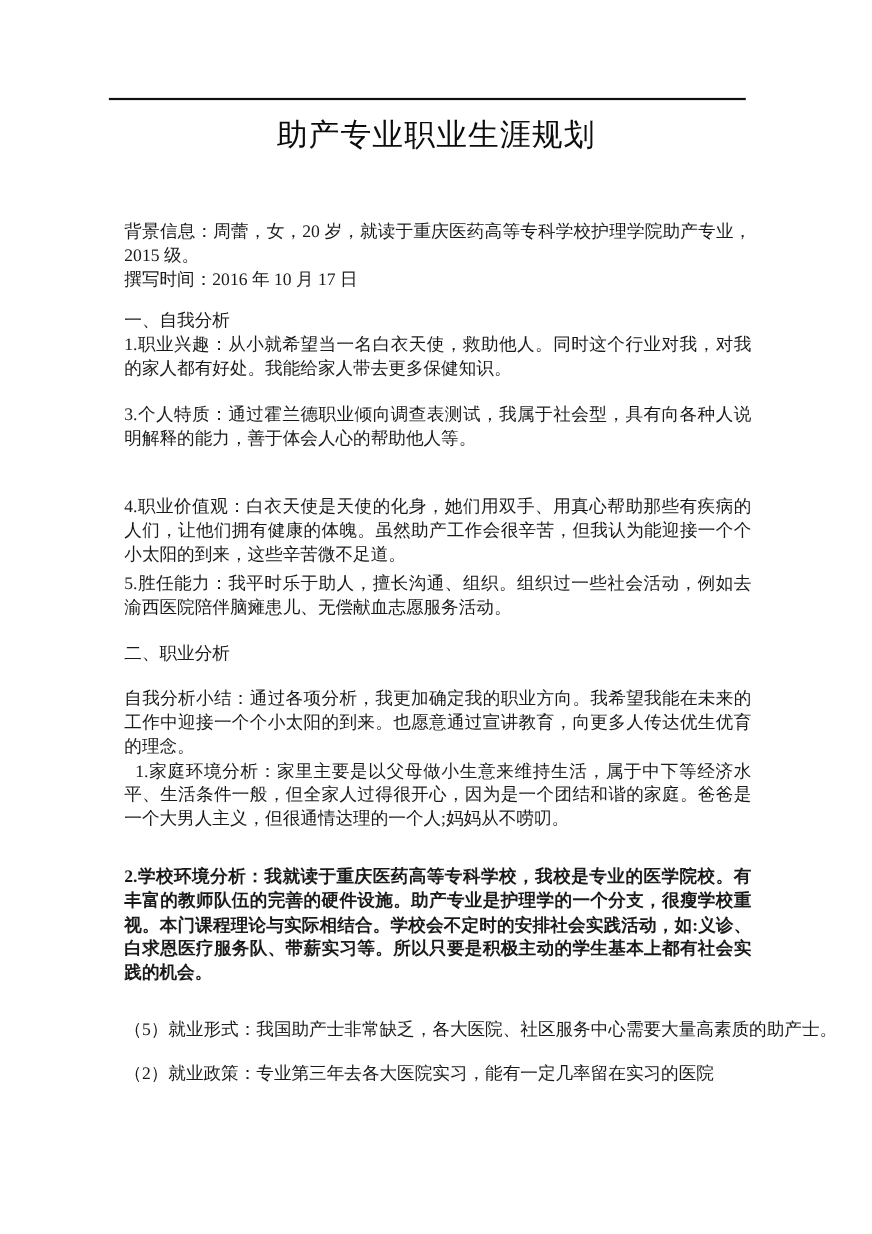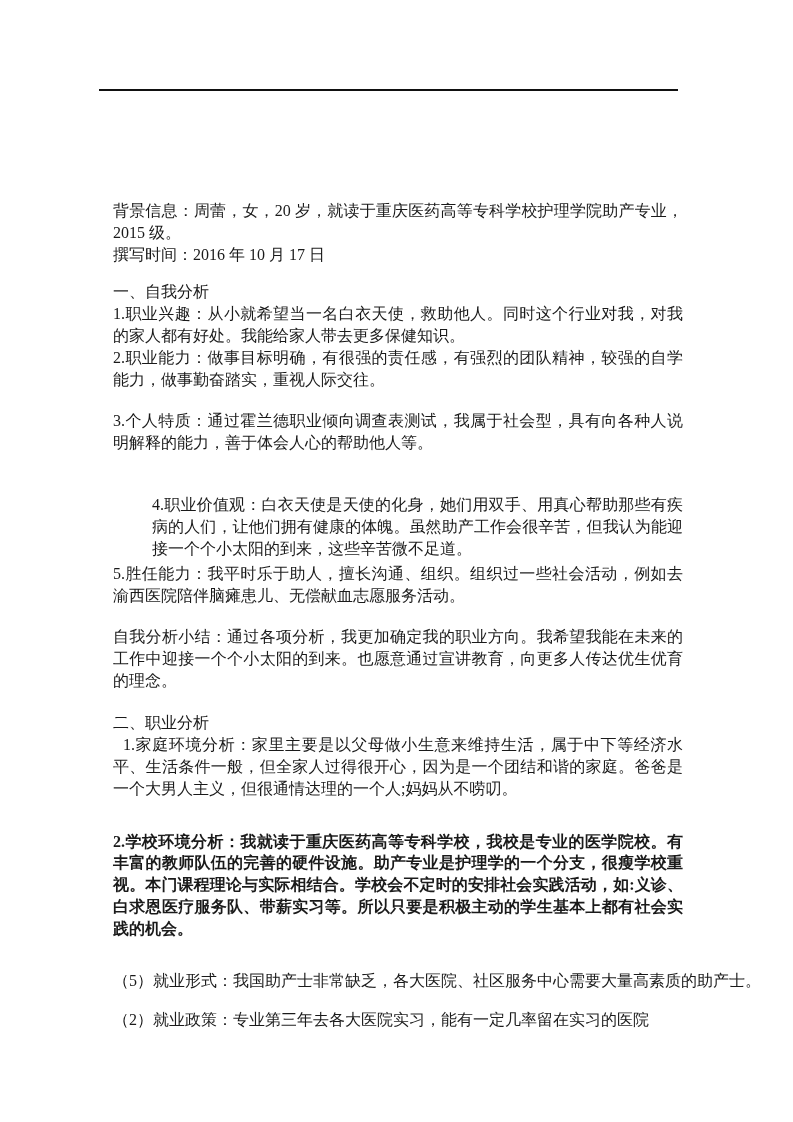--- a/index.html
+++ b/index.html
@@ -52,42 +52,42 @@
   }
   .mt14 { margin-top: 4px; }
   .mt16 { margin-top: 16px; }
   .mt18 { margin-top: 18px; }
   .mt19 { margin-top: 19px; }
   .mt20 { margin-top: 20px; }
   .mt21 { margin-top: 21px; }
   .mt26 { margin-top: 26px; }
   .mt30 { margin-top: 30px; }
   .mt31 { margin-top: 31px; font-weight: bold; }
-  .mt40 { margin-top: 40px; margin-left: 39px; }
+  .mt40 { margin-top: 40px; }
   .first-indent { text-indent: 10px; }
   .nowrap { white-space: nowrap; text-align: left; }
 </style>
 </head>
 <body>
 
 <div class="page">
 
   <div class="title-rule"></div>
 
+  <h1 class="doc-title">助产专业职业生涯规划</h1>
 
   <div class="doc-body">
     <p class="para">背景信息：周蕾，女，20 岁，就读于重庆医药高等专科学校护理学院助产专业，2015 级。</p>
     <p class="para">撰写时间：2016 年 10 月 17 日</p>
     <p class="para mt16">一、自我分析</p>
     <p class="para">1.职业兴趣：从小就希望当一名白衣天使，救助他人。同时这个行业对我，对我的家人都有好处。我能给家人带去更多保健知识。</p>
-    <p class="para">2.职业能力：做事目标明确，有很强的责任感，有强烈的团队精神，较强的自学能力，做事勤奋踏实，重视人际交往。</p>
     <p class="para mt20">3.个人特质：通过霍兰德职业倾向调查表测试，我属于社会型，具有向各种人说明解释的能力，善于体会人心的帮助他人等。</p>
     <p class="para mt40">4.职业价值观：白衣天使是天使的化身，她们用双手、用真心帮助那些有疾病的人们，让他们拥有健康的体魄。虽然助产工作会很辛苦，但我认为能迎接一个个小太阳的到来，这些辛苦微不足道。</p>
     <p class="para mt14">5.胜任能力：我平时乐于助人，擅长沟通、组织。组织过一些社会活动，例如去渝西医院陪伴脑瘫患儿、无偿献血志愿服务活动。</p>
+    <p class="para mt21">二、职业分析</p>
     <p class="para mt19">自我分析小结：通过各项分析，我更加确定我的职业方向。我希望我能在未来的工作中迎接一个个小太阳的到来。也愿意通过宣讲教育，向更多人传达优生优育的理念。</p>
-    <p class="para mt21">二、职业分析</p>
     <p class="para first-indent">1.家庭环境分析：家里主要是以父母做小生意来维持生活，属于中下等经济水平、生活条件一般，但全家人过得很开心，因为是一个团结和谐的家庭。爸爸是一个大男人主义，但很通情达理的一个人;妈妈从不唠叨。</p>
     <p class="para mt31">2.学校环境分析：我就读于重庆医药高等专科学校，我校是专业的医学院校。有丰富的教师队伍的完善的硬件设施。助产专业是护理学的一个分支，很瘦学校重视。本门课程理论与实际相结合。学校会不定时的安排社会实践活动，如:义诊、白求恩医疗服务队、带薪实习等。所以只要是积极主动的学生基本上都有社会实践的机会。</p>
     <p class="para mt30 nowrap">（5）就业形式：我国助产士非常缺乏，各大医院、社区服务中心需要大量高素质的助产士。</p>
     <p class="para mt18">（2）就业政策：专业第三年去各大医院实习，能有一定几率留在实习的医院</p>
   </div>
 
 </div>
 
 </body></html>

